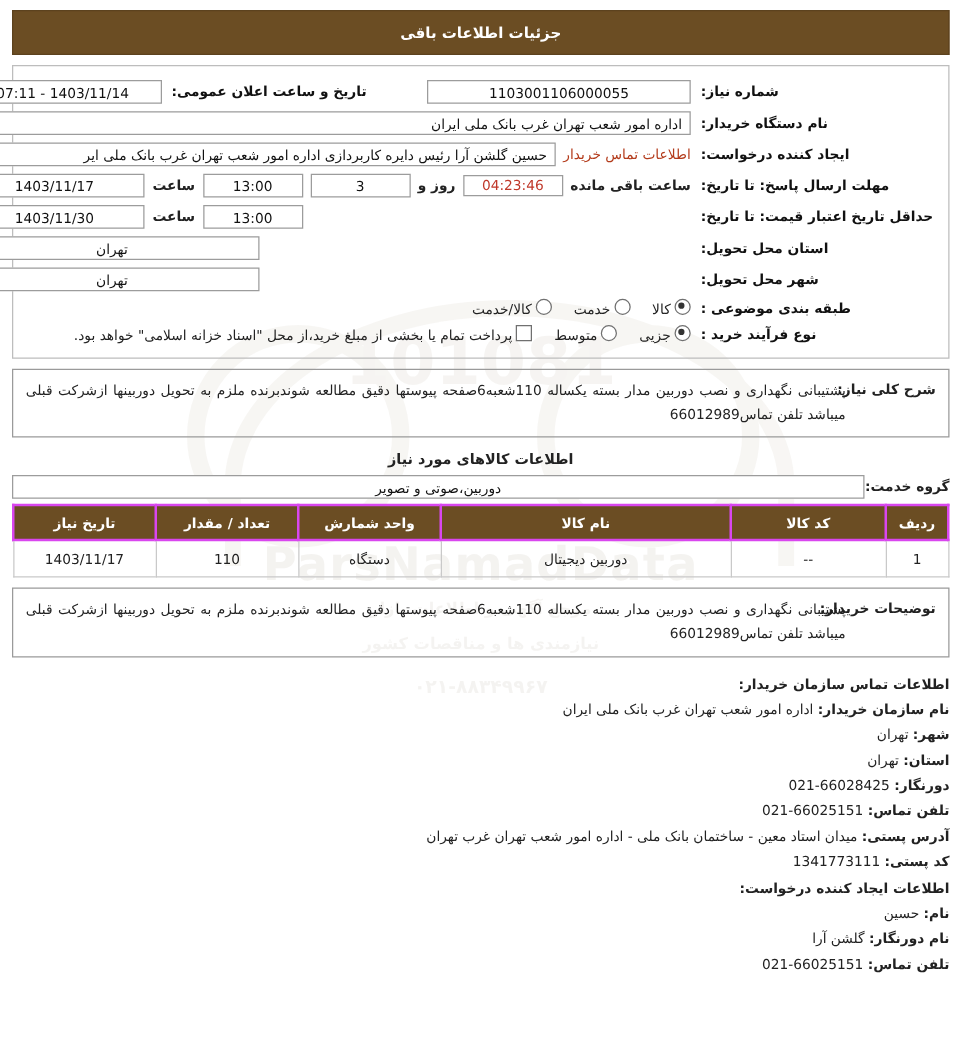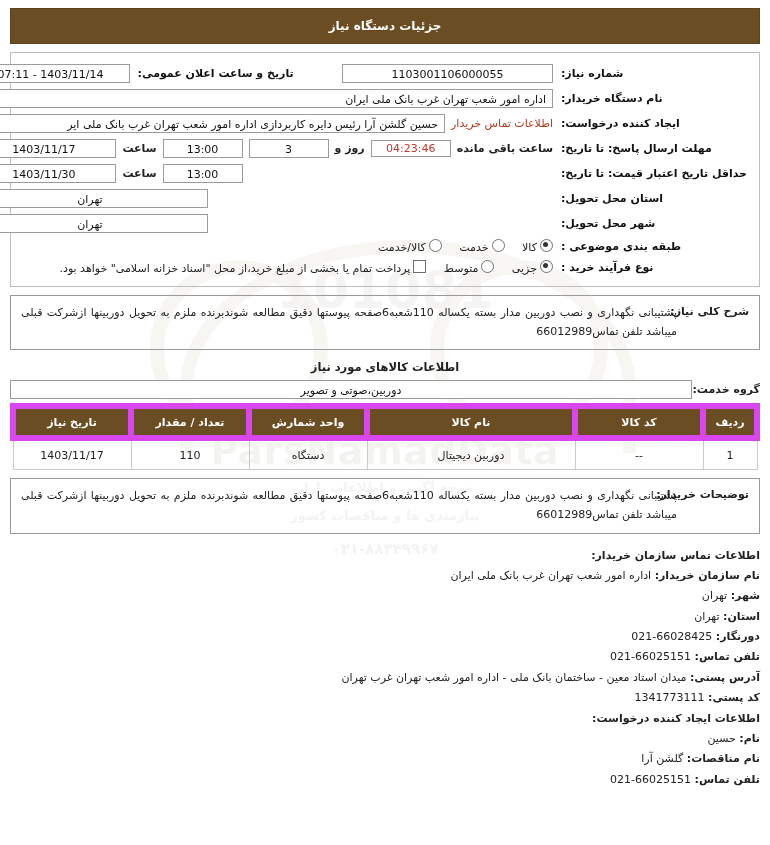--- a/index.html
+++ b/index.html
@@ -205,21 +205,21 @@
 
   table.grid {
     width: 100%;
     border-collapse: collapse;
     margin-top: 4px;
     font-size: 11px;
   }
   table.grid th {
     background: #6b4d23;
     color: #fff;
-    border: 6px solid #d946ef;
+    border: 2px solid #d946ef;
     height: 24px;
     font-weight: bold;
     font-size: 11px;
     margin-left: 48px;
   }
   table.grid td {
     border: 1px solid #c9c9c9;
     height: 26px;
     text-align: center;
     color: #222;
@@ -247,21 +247,21 @@
     <div class="wm-circle wm-c2"></div>
     <div class="wm-num">101081</div>
     <div class="wm-text wm-main">ParsNamadData</div>
     <div class="wm-text wm-sub2">نیازمندی ها و مناقصات کشور</div>
     <div class="wm-text wm-sub1">مرجع آگهی و اطلاعات بازار</div>
     <div class="wm-text wm-sub3">۰۲۱-۸۸۳۴۹۹۶۷</div>
   </div>
 
   <div class="content">
 
-    <div class="titlebar">جزئیات دستگاه نیاز</div>
+    <div class="titlebar">جزئیات اطلاعات باقی</div>
 
     <div class="panel">
       <table class="form">
         <tbody>
             <tr>
           <td class="lbl lbl-wide">شماره نیاز:</td>
           <td style="width:200px">
             <span class="fld">1103001106000055</span>
           </td>
           <td class="lbl" style="width:190px">تاریخ و ساعت اعلان عمومی:</td>
@@ -429,21 +429,21 @@
       <div>
         <span class="k">کد پستی:</span>
         <span>1341773111</span>
       </div>
       <div class="head">اطلاعات ایجاد کننده درخواست:</div>
       <div>
         <span class="k">نام:</span>
         <span>حسین</span>
       </div>
       <div>
-        <span class="k">نام مناقصات:</span>
+        <span class="k">نام دورنگار:</span>
         <span>گلشن آرا</span>
       </div>
       <div>
         <span class="k">تلفن تماس:</span>
         <span>66025151-021</span>
       </div>
     </div>
 
   </div>
 </div>

